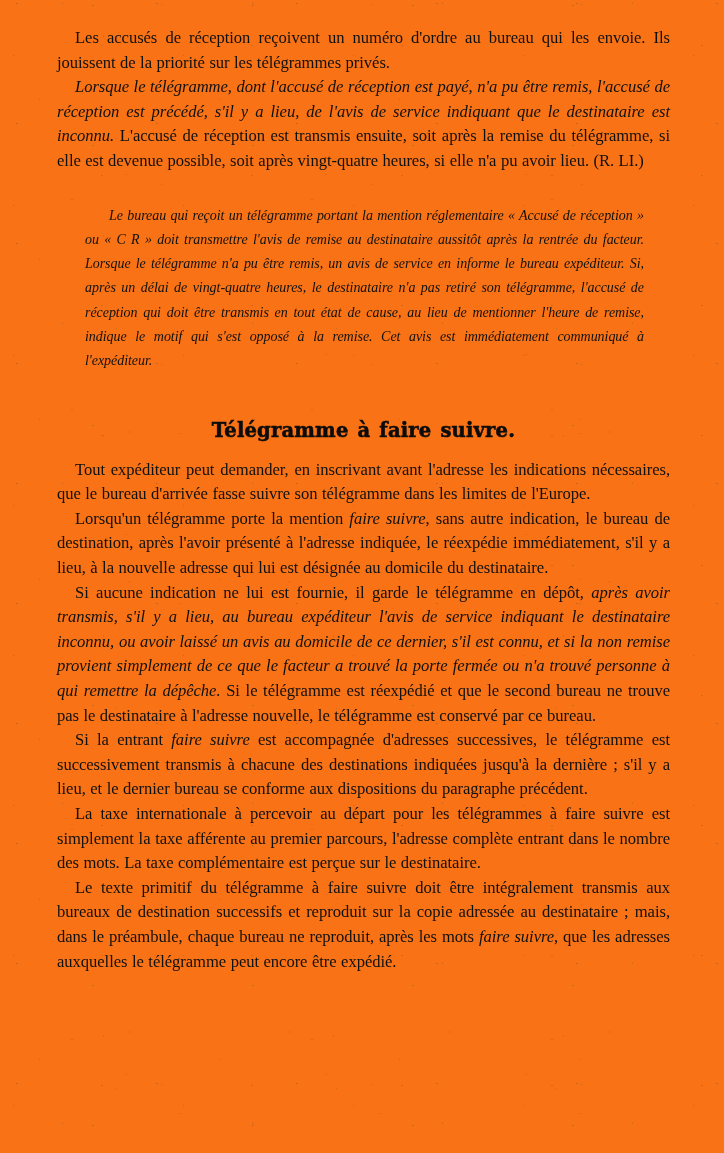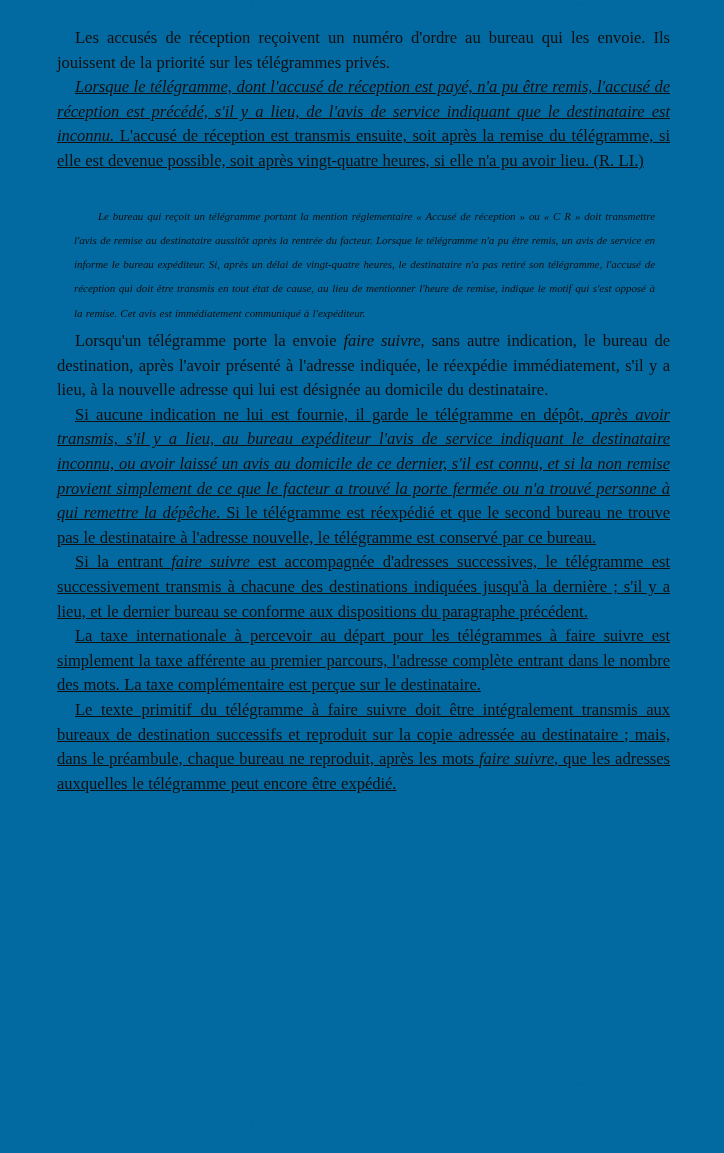--- a/index.html
+++ b/index.html
@@ -4,21 +4,21 @@
 <style>
   html, body {
     margin: 0;
     padding: 0;
     background: #ffffff;
   }
   .page {
     position: relative;
     width: 724px;
     height: 1153px;
-    background: #0369a1;
+    background: #f97316;
     overflow: hidden;
     font-family: "Liberation Serif", "DejaVu Serif", serif;
     color: #101010;
   }
   
   .speckle {
     position: absolute;
     inset: 0;
     pointer-events: none;
     opacity: 0.55;
@@ -50,34 +50,34 @@
 
   p.para {
     margin: 0;
     text-align: justify;
     text-indent: 18px;
     font-size: 16.6px;
     line-height: 24.6px;
     letter-spacing: -0.05px;
     word-spacing: 0.4px;
   }
-  p.para + p.para { margin-top: 0; text-decoration: underline; }
+  p.para + p.para { margin-top: 0; }
 
   
   .italic-block {
     margin-left: 13px;
     margin-right: 11px;
     margin-top: 30px;
   }
   p.para-italic {
-    margin: 4px;
+    margin: 15px;
     text-align: justify;
     text-indent: 24px;
     font-style: italic;
-    font-size: 11px;
+    font-size: 14px;
     line-height: 24.3px;
     letter-spacing: -0.05px;
     word-spacing: 0.6px;
   }
 
   h2.section-head {
     margin: 45px 0 16px 0;
     text-align: center;
     font-size: 19.5px;
     font-weight: 700;
@@ -98,23 +98,25 @@
   <div class="body-col">
 
     <p class="para"><span>Les accusés de réception reçoivent un numéro d'ordre au bureau qui les envoie. Ils jouissent de la priorité sur les télégrammes privés.</span></p>
 
     <p class="para"><em class="it">Lorsque le télégramme, dont l'accusé de réception est payé, n'a pu être remis, l'accusé de réception est précédé, s'il y a lieu, de l'avis de service indiquant que le destinataire est inconnu.</em><span> L'accusé de réception est transmis ensuite, soit après la remise du télégramme, si elle est devenue possible, soit après vingt-quatre heures, si elle n'a pu avoir lieu. (R. LI.)</span></p>
 
     <div class="italic-block">
       <p class="para-italic">Le bureau qui reçoit un télégramme portant la mention réglementaire « Accusé de réception » ou « C R » doit transmettre l'avis de remise au destinataire aussitôt après la rentrée du facteur. Lorsque le télégramme n'a pu être remis, un avis de service en informe le bureau expéditeur. Si, après un délai de vingt-quatre heures, le destinataire n'a pas retiré son télégramme, l'accusé de réception qui doit être transmis en tout état de cause, au lieu de mentionner l'heure de remise, indique le motif qui s'est opposé à la remise. Cet avis est immédiatement communiqué à l'expéditeur.</p>
     </div>
 
+    <h2 class="section-head">Télégramme à faire suivre.</h2>
 
+    <p class="para"><span>Tout expéditeur peut demander, en inscrivant avant l'adresse les indications nécessaires, que le bureau d'arrivée fasse suivre son télégramme dans les limites de l'Europe.</span></p>
 
-    <p class="para"><span>Lorsqu'un télégramme porte la envoie </span><em class="it">faire suivre</em><span>, sans autre indication, le bureau de destination, après l'avoir présenté à l'adresse indiquée, le réexpédie immédiatement, s'il y a lieu, à la nouvelle adresse qui lui est désignée au domicile du destinataire.</span></p>
+    <p class="para"><span>Lorsqu'un télégramme porte la mention </span><em class="it">faire suivre</em><span>, sans autre indication, le bureau de destination, après l'avoir présenté à l'adresse indiquée, le réexpédie immédiatement, s'il y a lieu, à la nouvelle adresse qui lui est désignée au domicile du destinataire.</span></p>
 
     <p class="para"><span>Si aucune indication ne lui est fournie, il garde le télégramme en dépôt, </span><em class="it">après avoir transmis, s'il y a lieu, au bureau expéditeur l'avis de service indiquant le destinataire inconnu, ou avoir laissé un avis au domicile de ce dernier, s'il est connu, et si la non remise provient simplement de ce que le facteur a trouvé la porte fermée ou n'a trouvé personne à qui remettre la dépêche.</em><span> Si le télégramme est réexpédié et que le second bureau ne trouve pas le destinataire à l'adresse nouvelle, le télégramme est conservé par ce bureau.</span></p>
 
     <p class="para"><span>Si la entrant </span><em class="it">faire suivre</em><span> est accompagnée d'adresses successives, le télégramme est successivement transmis à chacune des destinations indiquées jusqu'à la dernière ; s'il y a lieu, et le dernier bureau se conforme aux dispositions du paragraphe précédent.</span></p>
 
     <p class="para"><span>La taxe internationale à percevoir au départ pour les télégrammes à faire suivre est simplement la taxe afférente au premier parcours, l'adresse complète entrant dans le nombre des mots. La taxe complémentaire est perçue sur le destinataire.</span></p>
 
     <p class="para"><span>Le texte primitif du télégramme à faire suivre doit être intégralement transmis aux bureaux de destination successifs et reproduit sur la copie adressée au destinataire ; mais, dans le préambule, chaque bureau ne reproduit, après les mots </span><em class="it">faire suivre</em><span>, que les adresses auxquelles le télégramme peut encore être expédié.</span></p>
 
   </div>

